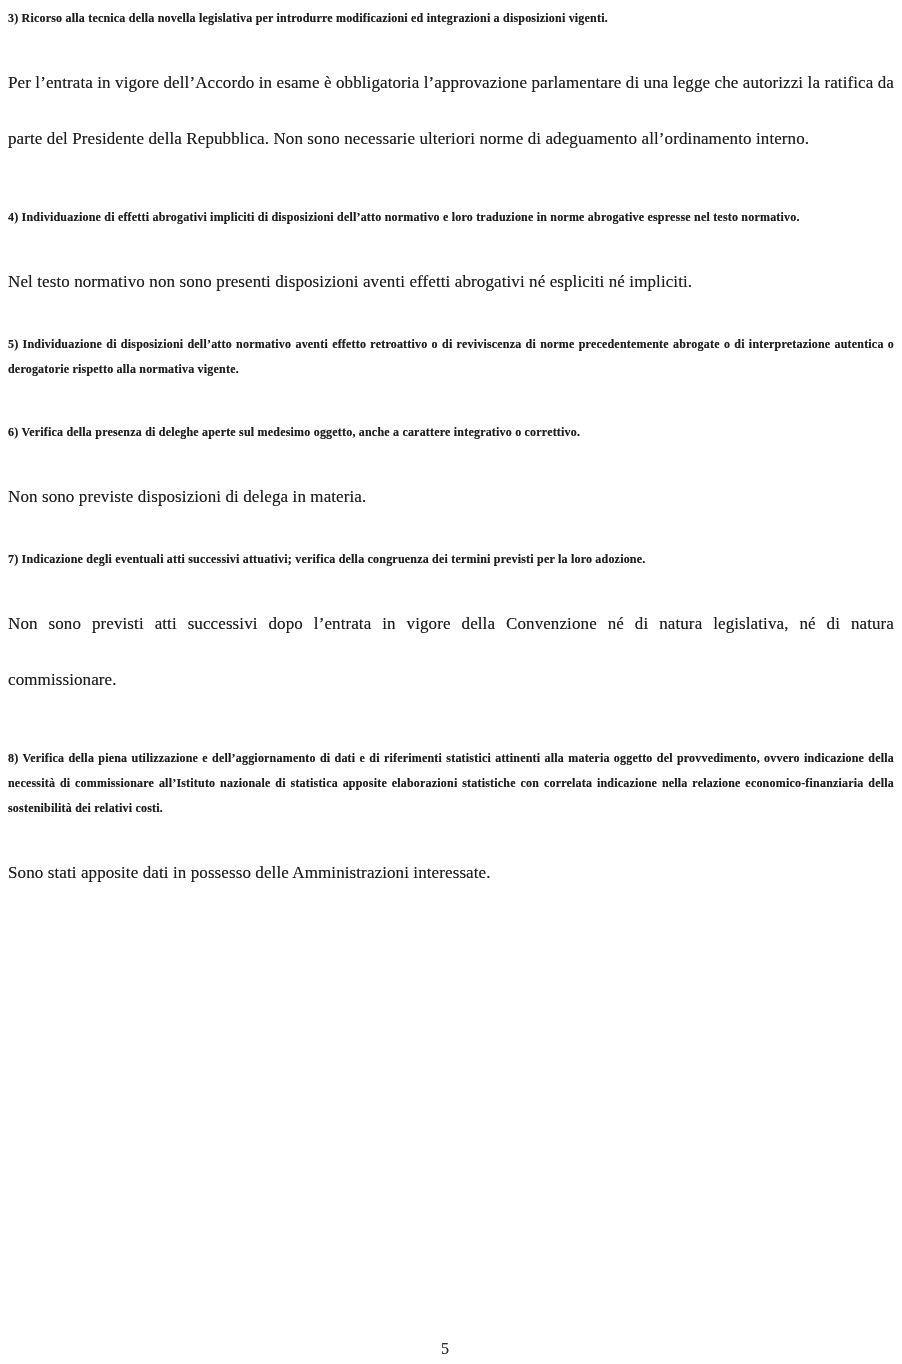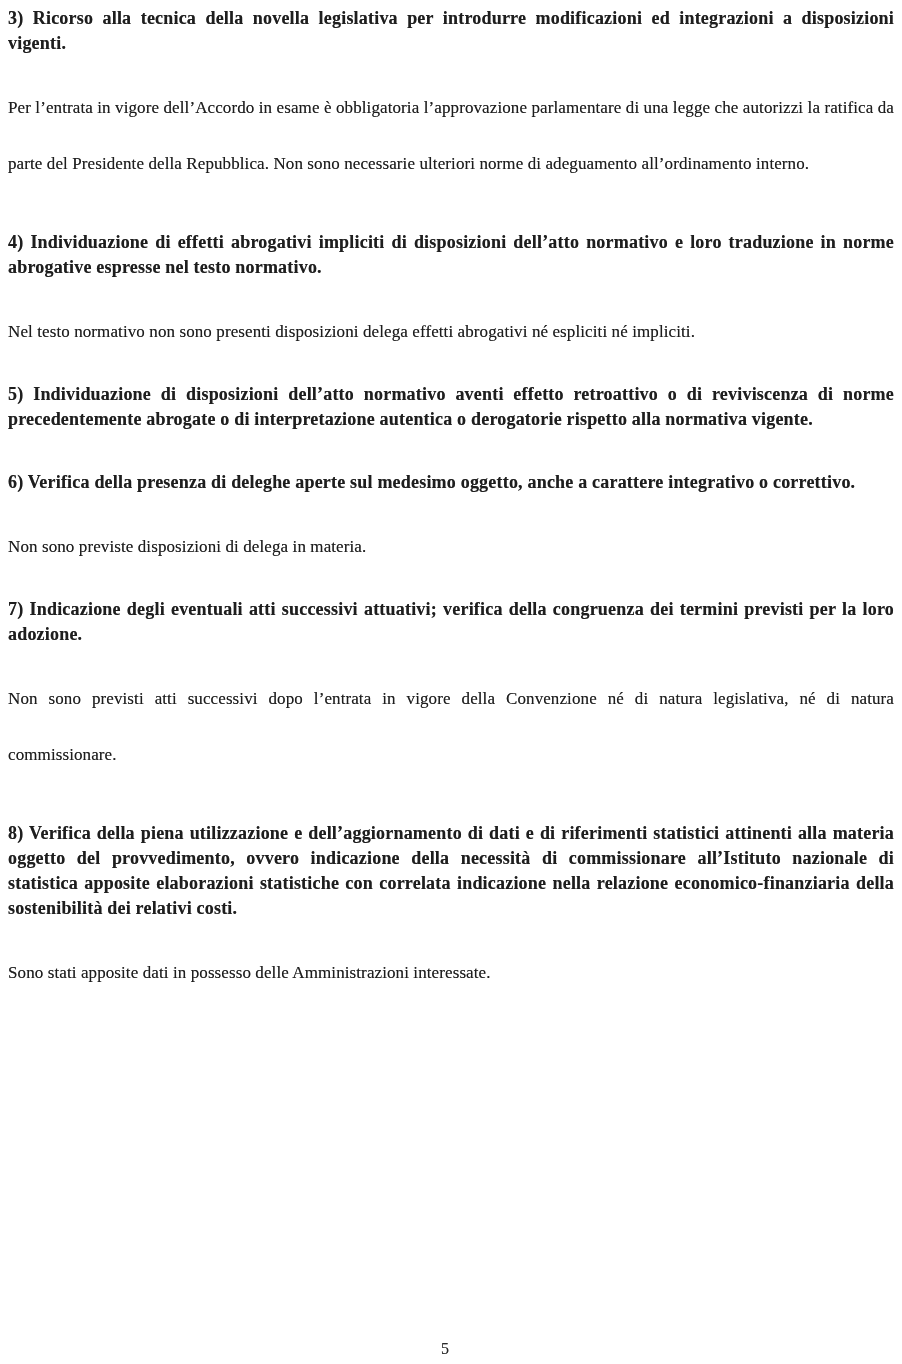--- a/index.html
+++ b/index.html
@@ -18,21 +18,21 @@
     box-sizing: border-box;
     padding: 6px 8px 0 8px;
     
     text-shadow: 0 0 0.4px rgba(30,30,30,0.55);
   }
   .doc-section {
     margin: 0;
   }
   .doc-section .heading {
     margin: 0;
-    font-size: 18px;
+    font-size: 12px;
     font-weight: bold;
     line-height: 25px;
     text-align: justify;
     letter-spacing: 0.2px;
   }
   .doc-section .body {
     margin: 24px 0 0 0;
     font-size: 17px;
     font-weight: normal;
     line-height: 56px;
@@ -56,21 +56,21 @@
 
 <div class="page">
 
   <section class="doc-section">
     <h2 class="heading">3) Ricorso alla tecnica della novella legislativa per introdurre modificazioni ed integrazioni a disposizioni vigenti.</h2>
     <p class="body">Per l’entrata in vigore dell’Accordo in esame è obbligatoria l’approvazione parlamentare di una legge che autorizzi la ratifica da parte del Presidente della Repubblica. Non sono necessarie ulteriori norme di adeguamento all’ordinamento interno.</p>
   </section>
 
   <section class="doc-section gap-lg">
     <h2 class="heading">4) Individuazione di effetti abrogativi impliciti di disposizioni dell’atto normativo e loro traduzione in norme abrogative espresse nel testo normativo.</h2>
-    <p class="body">Nel testo normativo non sono presenti disposizioni delega effetti abrogativi né espliciti né impliciti.</p>
+    <p class="body">Nel testo normativo non sono presenti disposizioni aventi effetti abrogativi né espliciti né impliciti.</p>
   </section>
 
   <section class="doc-section gap-sm">
     <h2 class="heading">5) Individuazione di disposizioni dell’atto normativo aventi effetto retroattivo o di reviviscenza di norme precedentemente abrogate o di interpretazione autentica o derogatorie rispetto alla normativa vigente.</h2>
   </section>
 
   <section class="doc-section gap-lg">
     <h2 class="heading">6) Verifica della presenza di deleghe aperte sul medesimo oggetto, anche a carattere integrativo o correttivo.</h2>
     <p class="body">Non sono previste disposizioni di delega in materia.</p>
   </section>

